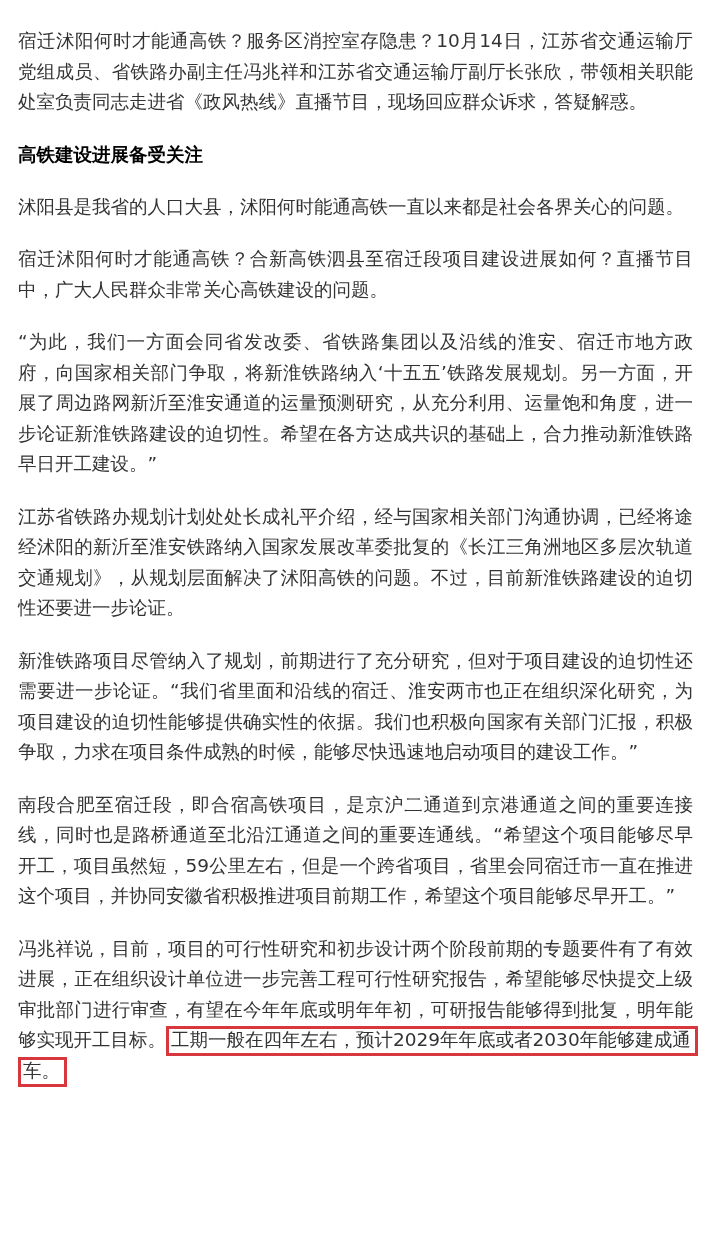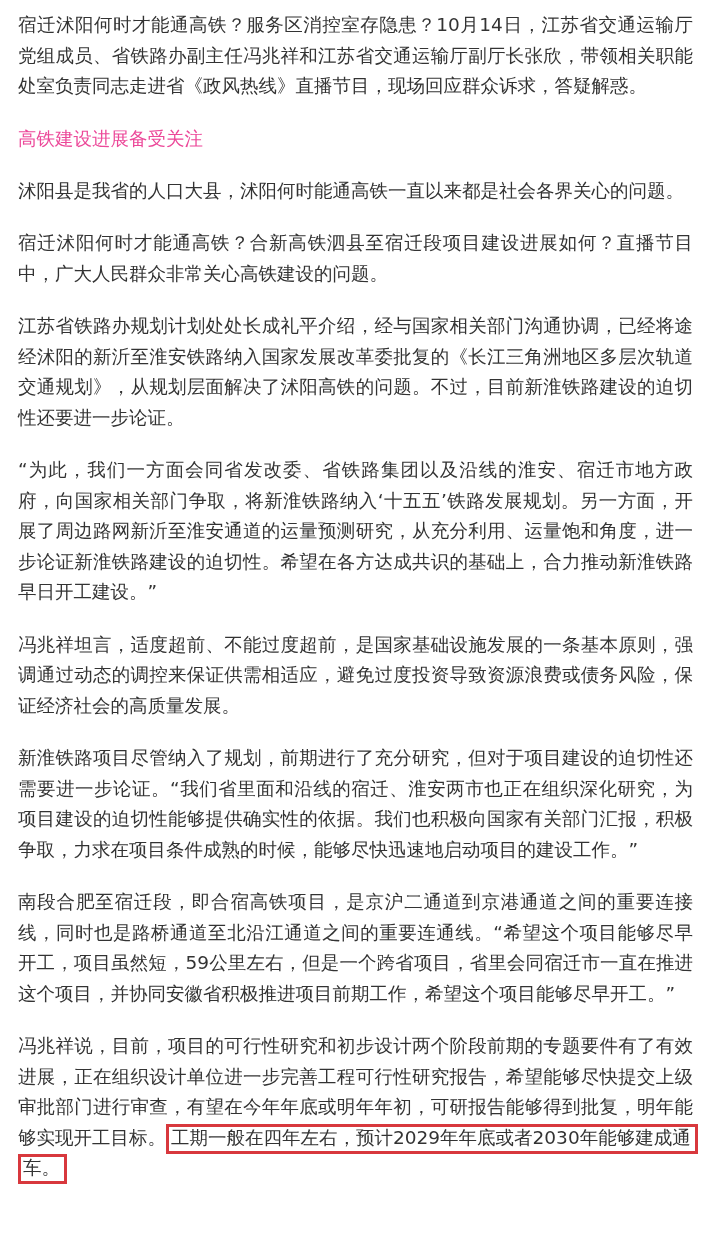--- a/index.html
+++ b/index.html
@@ -11,45 +11,44 @@
       color: #333333;
     }
     .article {
       padding: 10px 16px 0 18px;
       box-sizing: border-box;
       width: 709px;
     }
     .para {
       font-size: 18.5px;
       line-height: 30.5px;
-      margin: 0 0 22px 0;
+      margin: 16px 0 22px 0;
       text-align: justify;
       letter-spacing: 0px;
     }
     .heading {
       font-size: 18.5px;
-      font-weight: normal;
+      font-weight: bold;
       line-height: 30px;
       margin: 0 0 22px 0;
-      color: #ec4899;
+      color: #000000;
     }
     .highlight {
       border: 3px solid #d8383d;
       padding: 0 4px 3px 2px;
       box-decoration-break: clone;
       -webkit-box-decoration-break: clone;
     }
   </style>
 </head>
 <body>
 
 <div class="article">
   <p class="para">宿迁沭阳何时才能通高铁？服务区消控室存隐患？10月14日，江苏省交通运输厅党组成员、省铁路办副主任冯兆祥和江苏省交通运输厅副厅长张欣，带领相关职能处室负责同志走进省《政风热线》直播节目，现场回应群众诉求，答疑解惑。</p>
   <h3 class="heading">高铁建设进展备受关注</h3>
   <p class="para">沭阳县是我省的人口大县，沭阳何时能通高铁一直以来都是社会各界关心的问题。</p>
   <p class="para">宿迁沭阳何时才能通高铁？合新高铁泗县至宿迁段项目建设进展如何？直播节目中，广大人民群众非常关心高铁建设的问题。</p>
+  <p class="para">“为此，我们一方面会同省发改委、省铁路集团以及沿线的淮安、宿迁市地方政府，向国家相关部门争取，将新淮铁路纳入‘十五五’铁路发展规划。另一方面，开展了周边路网新沂至淮安通道的运量预测研究，从充分利用、运量饱和角度，进一步论证新淮铁路建设的迫切性。希望在各方达成共识的基础上，合力推动新淮铁路早日开工建设。”</p>
   <p class="para">江苏省铁路办规划计划处处长成礼平介绍，经与国家相关部门沟通协调，已经将途经沭阳的新沂至淮安铁路纳入国家发展改革委批复的《长江三角洲地区多层次轨道交通规划》，从规划层面解决了沭阳高铁的问题。不过，目前新淮铁路建设的迫切性还要进一步论证。</p>
-  <p class="para">“为此，我们一方面会同省发改委、省铁路集团以及沿线的淮安、宿迁市地方政府，向国家相关部门争取，将新淮铁路纳入‘十五五’铁路发展规划。另一方面，开展了周边路网新沂至淮安通道的运量预测研究，从充分利用、运量饱和角度，进一步论证新淮铁路建设的迫切性。希望在各方达成共识的基础上，合力推动新淮铁路早日开工建设。”</p>
-  <p class="para">冯兆祥坦言，适度超前、不能过度超前，是国家基础设施发展的一条基本原则，强调通过动态的调控来保证供需相适应，避免过度投资导致资源浪费或债务风险，保证经济社会的高质量发展。</p>
   <p class="para">新淮铁路项目尽管纳入了规划，前期进行了充分研究，但对于项目建设的迫切性还需要进一步论证。“我们省里面和沿线的宿迁、淮安两市也正在组织深化研究，为项目建设的迫切性能够提供确实性的依据。我们也积极向国家有关部门汇报，积极争取，力求在项目条件成熟的时候，能够尽快迅速地启动项目的建设工作。”</p>
   <p class="para">南段合肥至宿迁段，即合宿高铁项目，是京沪二通道到京港通道之间的重要连接线，同时也是路桥通道至北沿江通道之间的重要连通线。“希望这个项目能够尽早开工，项目虽然短，59公里左右，但是一个跨省项目，省里会同宿迁市一直在推进这个项目，并协同安徽省积极推进项目前期工作，希望这个项目能够尽早开工。”</p>
   <p class="para"><span>冯兆祥说，目前，项目的可行性研究和初步设计两个阶段前期的专题要件有了有效进展，正在组织设计单位进一步完善工程可行性研究报告，希望能够尽快提交上级审批部门进行审查，有望在今年年底或明年年初，可研报告能够得到批复，明年能够实现开工目标。</span><span class="highlight">工期一般在四年左右，预计2029年年底或者2030年能够建成通车。</span></p>
 </div>
 
 </body></html>

